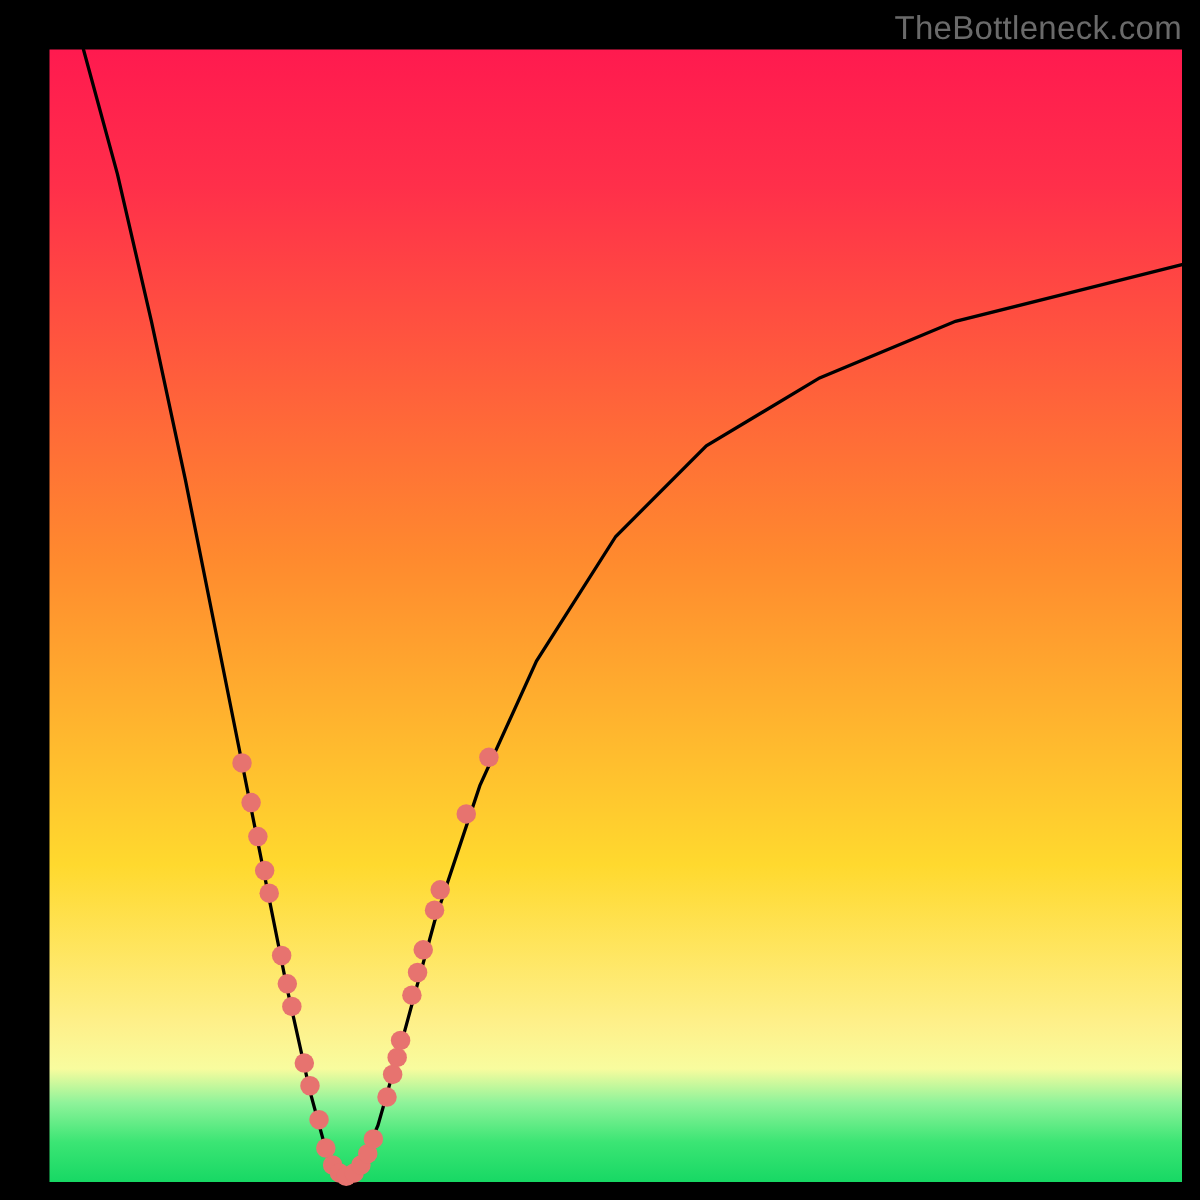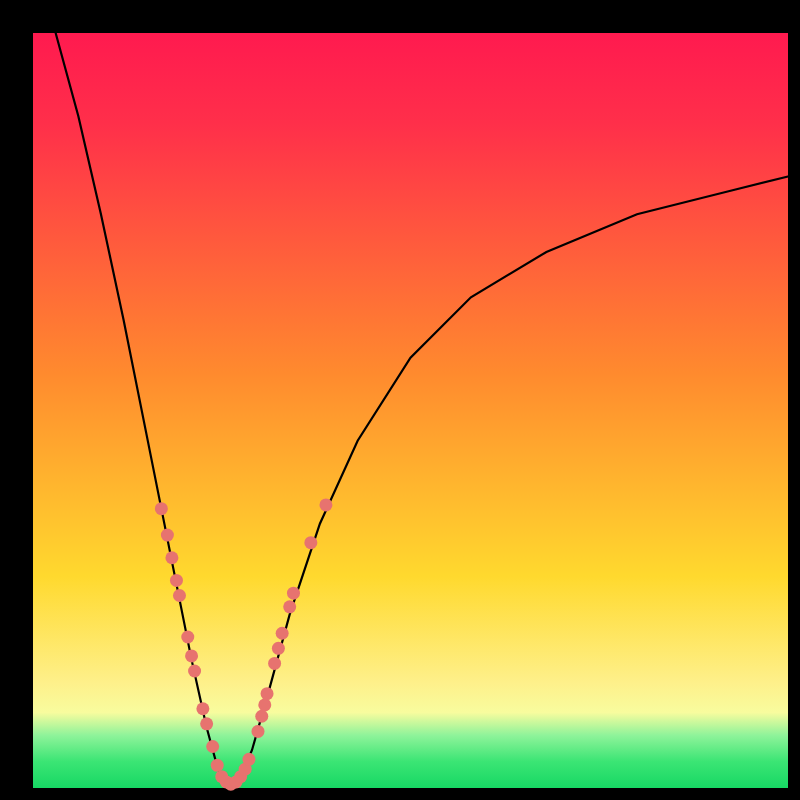--- a/index.html
+++ b/index.html
@@ -64,20 +64,21 @@
   .marker {
     fill: var(--c-marker);
     stroke: none;
   }
 </style>
 </head>
 <body>
 
 <div class="stage">
 
+  <span class="watermark">TheBottleneck.com</span>
 
   <div class="plot-area" id="plot-area">
     <svg class="curve" id="curve-svg" viewBox="0 0 755 755" preserveAspectRatio="none">
       <path id="curve-path" class="curve-path" d="M22.65 0.00 L45.30 83.05 L67.95 181.20 L90.60 286.90 L113.25 400.15 L128.35 475.65 L143.45 551.15 L158.55 626.65 L173.65 694.60 L184.97 736.13 L196.30 755.00 L207.63 743.67 L218.95 717.25 L234.05 664.40 L256.70 581.35 L286.90 490.75 L324.65 407.70 L377.50 324.65 L437.90 264.25 L513.40 218.95 L604.00 181.20 L694.60 158.55 L755.00 143.45"></path>
       <g id="markers">
           <circle cx="128.35" cy="475.65" r="6.5" class="marker"></circle>
           <circle cx="134.39" cy="502.07" r="6.5" class="marker"></circle>
           <circle cx="138.92" cy="524.73" r="6.5" class="marker"></circle>
           <circle cx="143.45" cy="547.38" r="6.5" class="marker"></circle>
           <circle cx="146.47" cy="562.48" r="6.5" class="marker"></circle>

